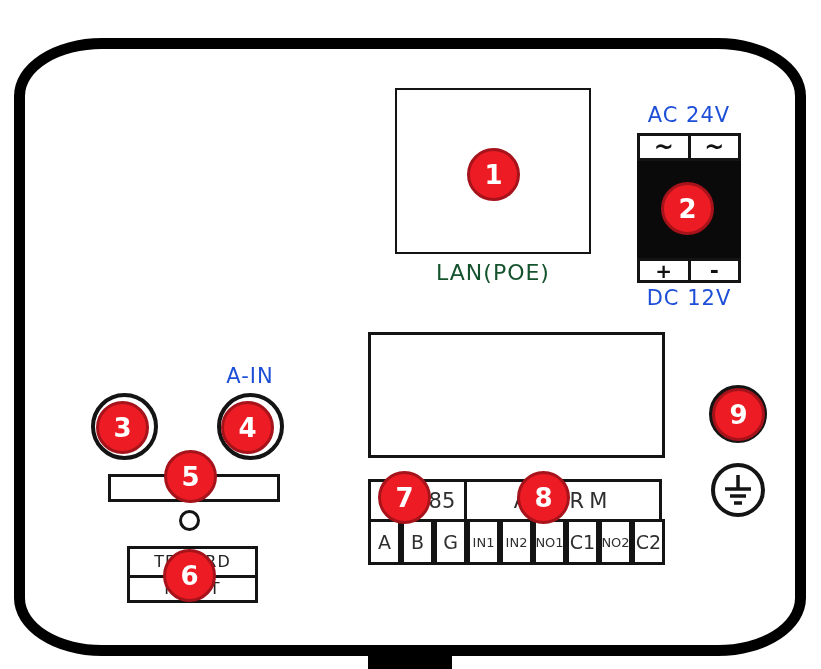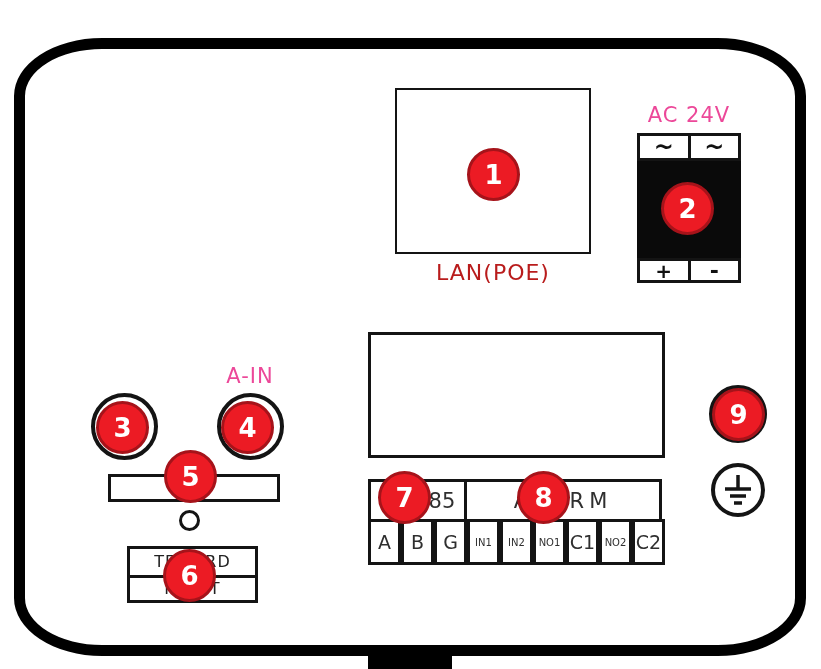--- a/index.html
+++ b/index.html
@@ -13,21 +13,21 @@
   .device-outline {
     left:14px; top:38px; width:792px; height:618px;
     border:11px solid #000; border-radius:88px / 58px;
     background:#fff;
   }
   .mount-tab { left:368px; top:648px; width:84px; height:21px; background:#000; }
 
   .box { border:3px solid #141414; background:#fff; }
   .thinbox { border:2px solid #141414; background:#fff; }
 
-  .label { color:#ec4899; font-size:21px; letter-spacing:1px; text-align:center; }
+  .label { color:#1d4ed8; font-size:21px; letter-spacing:1px; text-align:center; }
 
   .callout {
     width:53px; height:53px; border-radius:50%;
     background:#ec1b24; border:3px solid #a6131a;
     color:#fff; font-size:26px; font-weight:bold;
     display:flex; align-items:center; justify-content:center;
     line-height:1;
   }
 
   .strip { display:flex; }
@@ -41,21 +41,21 @@
   .jack { border:4px solid #141414; border-radius:50%; background:#fff; }
 
   .pins-row { display:flex; }
   .pin {
     width:33px; height:46px;
     border:3px solid #141414; background:#fff;
     display:flex; align-items:center; justify-content:center;
     color:#2f2f2f;
   }
   .pin.big { font-size:19px; }
-  .pin.small { font-size:10px; letter-spacing:0; }
+  .pin.small { font-size:13px; letter-spacing:0; }
 
   .io-label-row { display:flex; }
   .io-label-cell {
     height:43px; border:3px solid #141414; background:#fff;
     display:flex; align-items:center; justify-content:center;
     color:#2f2f2f; font-size:21px;
   }
 
   .tfrow {
     height:50%; display:flex; align-items:center; justify-content:center;
@@ -65,36 +65,37 @@
 </style>
 </head>
 <body>
 
 <div class="stage">
 
   <div class="abs device-outline"></div>
   <div class="abs mount-tab"></div>
 
   <div class="abs thinbox" style="left:395px; top:88px; width:196px; height:166px;"></div>
-  <div class="abs label" style="left:395px; top:260px; width:196px; font-size:22px; color:#b91c1c;">LAN(POE)</div>
+  <div class="abs label" style="left:395px; top:260px; width:196px; font-size:22px; color:#14532d;">LAN(POE)</div>
 
   <div class="abs label" style="left:636px; top:103px; width:106px;">AC 24V</div>
 
   <div class="abs strip" style="left:637px; top:133px; width:104px; height:28px;">
     <div class="cell" style="font-size:24px;">~</div>
     <div class="cell" style="font-size:24px;">~</div>
   </div>
 
   <div class="abs" style="left:637px; top:161px; width:104px; height:97px; background:#0a0a0a;"></div>
 
   <div class="abs strip" style="left:637px; top:258px; width:104px; height:25px;">
     <div class="cell" style="font-size:20px;">+</div>
     <div class="cell" style="font-size:22px;">-</div>
   </div>
 
+  <div class="abs label" style="left:636px; top:286px; width:106px;">DC 12V</div>
 
   <div class="abs label" style="left:183px; top:364px; width:134px;">A-IN</div>
 
   <div class="abs jack" style="left:91px; top:393px; width:67px; height:67px;"></div>
   <div class="abs jack" style="left:217px; top:393px; width:67px; height:67px;"></div>
 
   <div class="abs box" style="left:108px; top:474px; width:172px; height:28px;"></div>
 
   <div class="abs" style="left:179px; top:510px; width:21px; height:21px; border:3px solid #141414; border-radius:50%; background:#fff;"></div>
 

